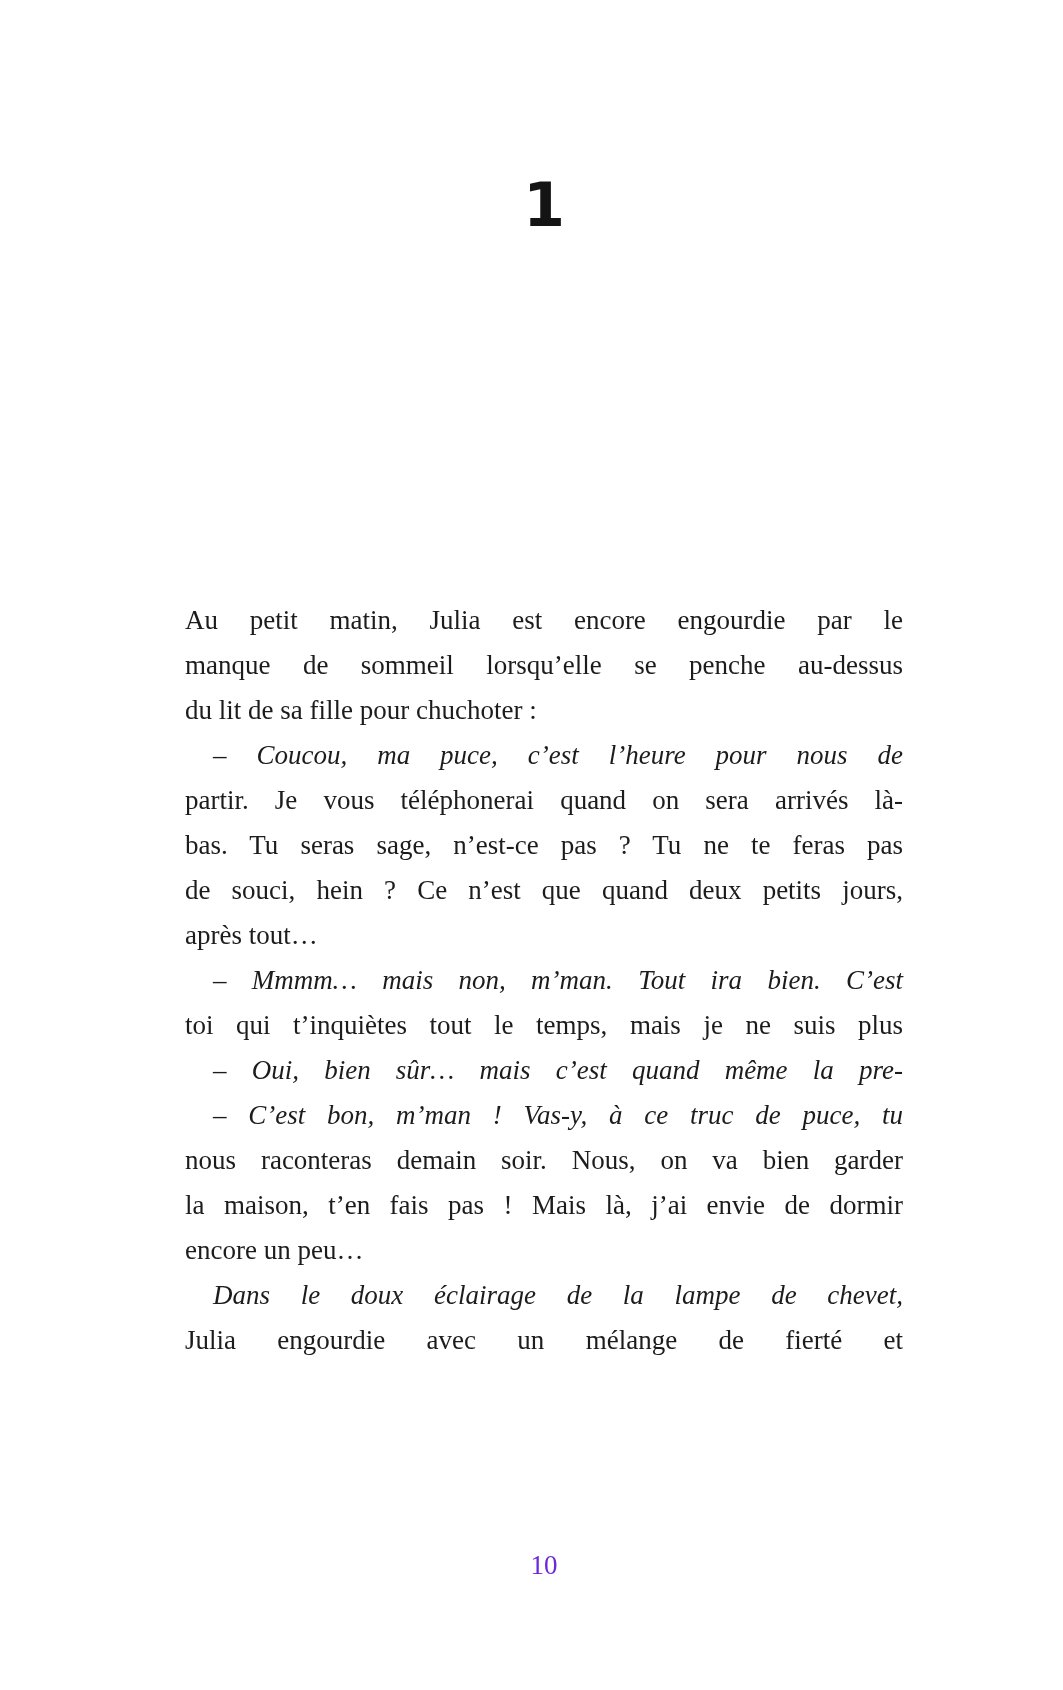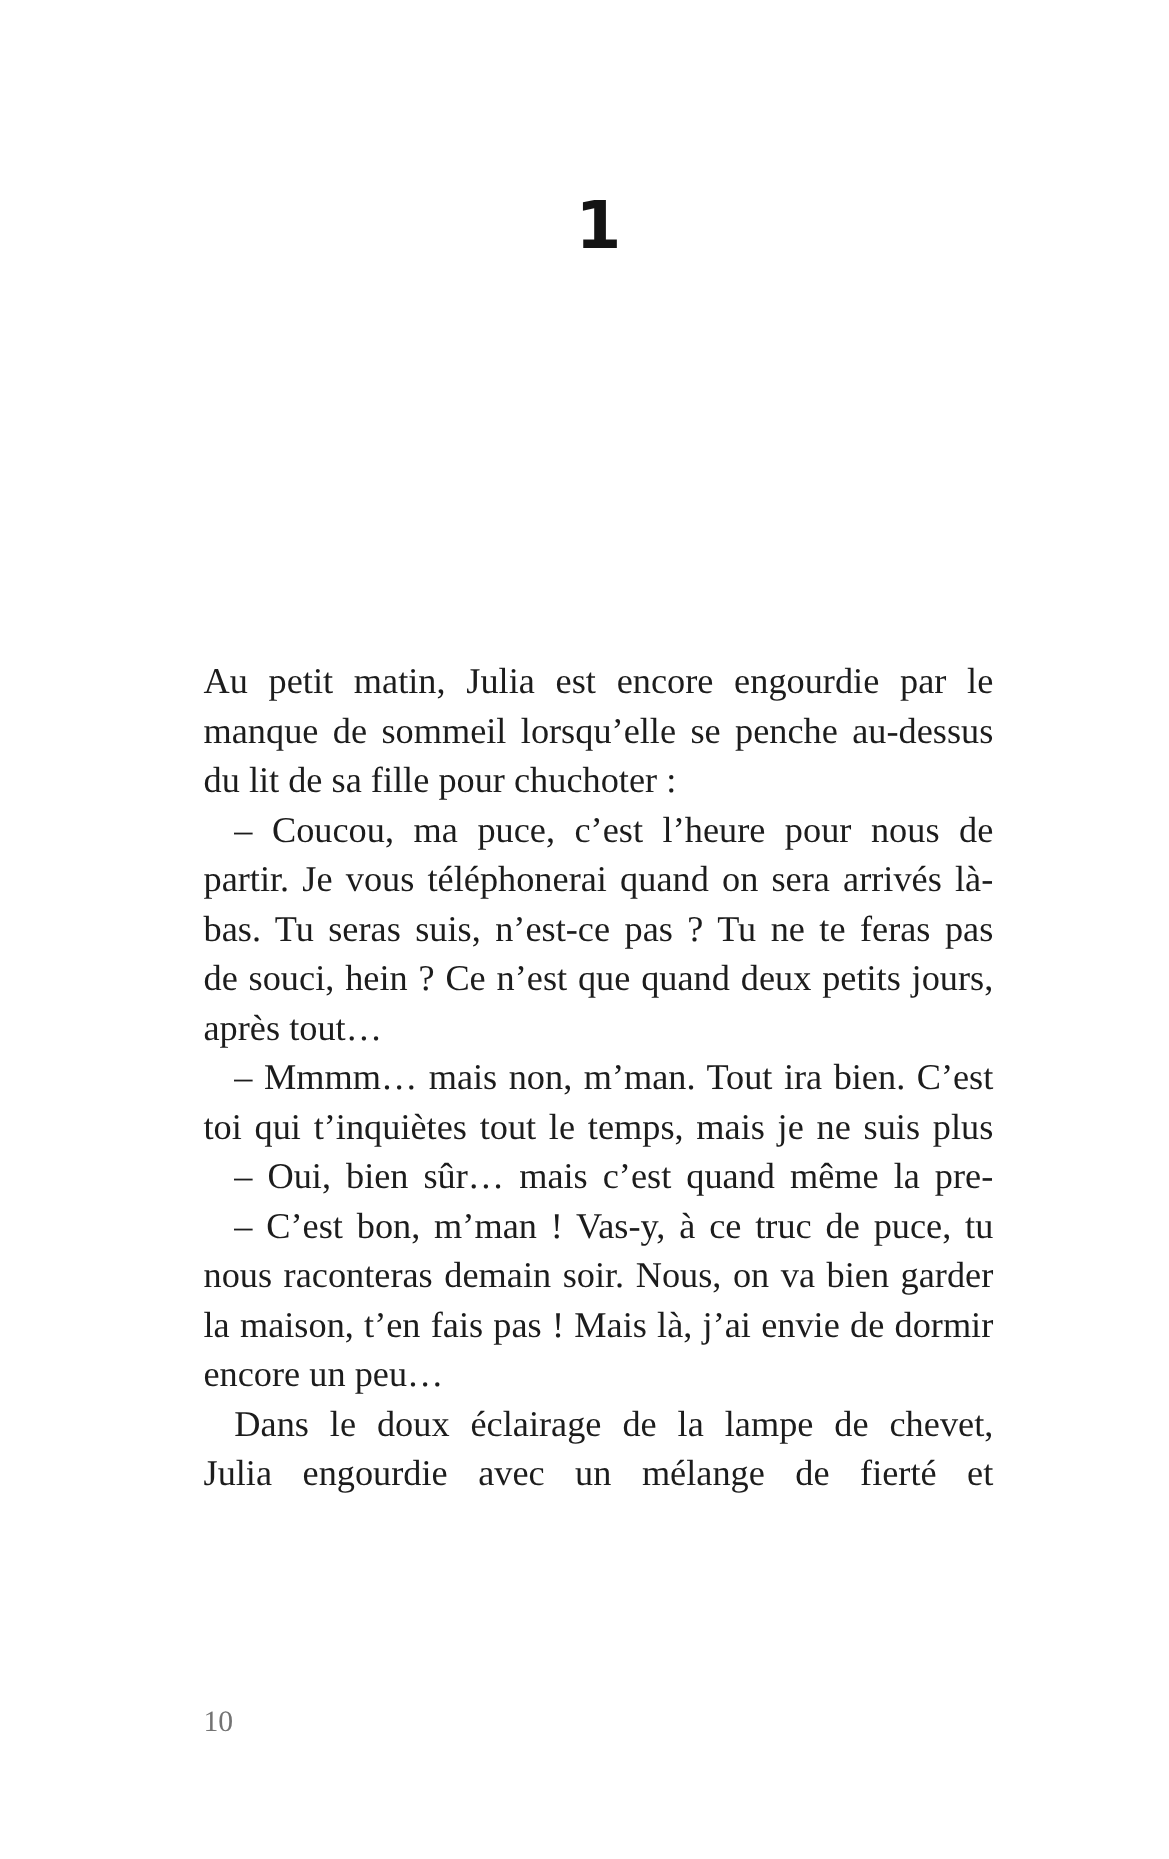--- a/index.html
+++ b/index.html
@@ -26,60 +26,61 @@
     font-weight: bold;
     font-size: 60px;
     line-height: 62px;
     color: #141414;
   }
   .body-text {
     position: absolute;
     top: 598px;
     left: 185px;
     width: 718px;
-    font-size: 33px;
+    font-size: 27px;
     line-height: 45px;
     color: #1c1c1c;
   }
   .line {
     text-align: justify;
     text-align-last: justify;
     white-space: normal;
   }
   .line.end {
     text-align-last: left;
   }
   .line.indent {
     padding-left: 28px;
+    font-style: italic;
   }
   .page-number {
     position: absolute;
     top: 1548px;
     left: 185px;
     width: 718px;
-    text-align: left;
+    text-align: center;
     font-size: 27px;
     line-height: 34px;
-    color: #737373;
+    color: #6d28d9;
   }
 </style>
 </head>
 <body>
 
 <div class="page">
 
   <div class="chapter-number">1</div>
 
   <div class="body-text">
     <div class="line">Au petit matin, Julia est encore engourdie par le</div>
     <div class="line">manque de sommeil lorsqu’elle se penche au-dessus</div>
     <div class="line end">du lit de sa fille pour chuchoter :</div>
     <div class="line indent">– Coucou, ma puce, c’est l’heure pour nous de</div>
     <div class="line">partir. Je vous téléphonerai quand on sera arrivés là-</div>
-    <div class="line">bas. Tu seras suis, n’est-ce pas ? Tu ne te feras pas</div>
+    <div class="line">bas. Tu seras sage, n’est-ce pas ? Tu ne te feras pas</div>
     <div class="line">de souci, hein ? Ce n’est que quand deux petits jours,</div>
     <div class="line end">après tout…</div>
     <div class="line indent">– Mmmm… mais non, m’man. Tout ira bien. C’est</div>
     <div class="line">toi qui t’inquiètes tout le temps, mais je ne suis plus</div>
     <div class="line indent">– Oui, bien sûr… mais c’est quand même la pre-</div>
     <div class="line indent">– C’est bon, m’man ! Vas-y, à ce truc de puce, tu</div>
     <div class="line">nous raconteras demain soir. Nous, on va bien garder</div>
     <div class="line">la maison, t’en fais pas ! Mais là, j’ai envie de dormir</div>
     <div class="line end">encore un peu…</div>
     <div class="line indent">Dans le doux éclairage de la lampe de chevet,</div>

